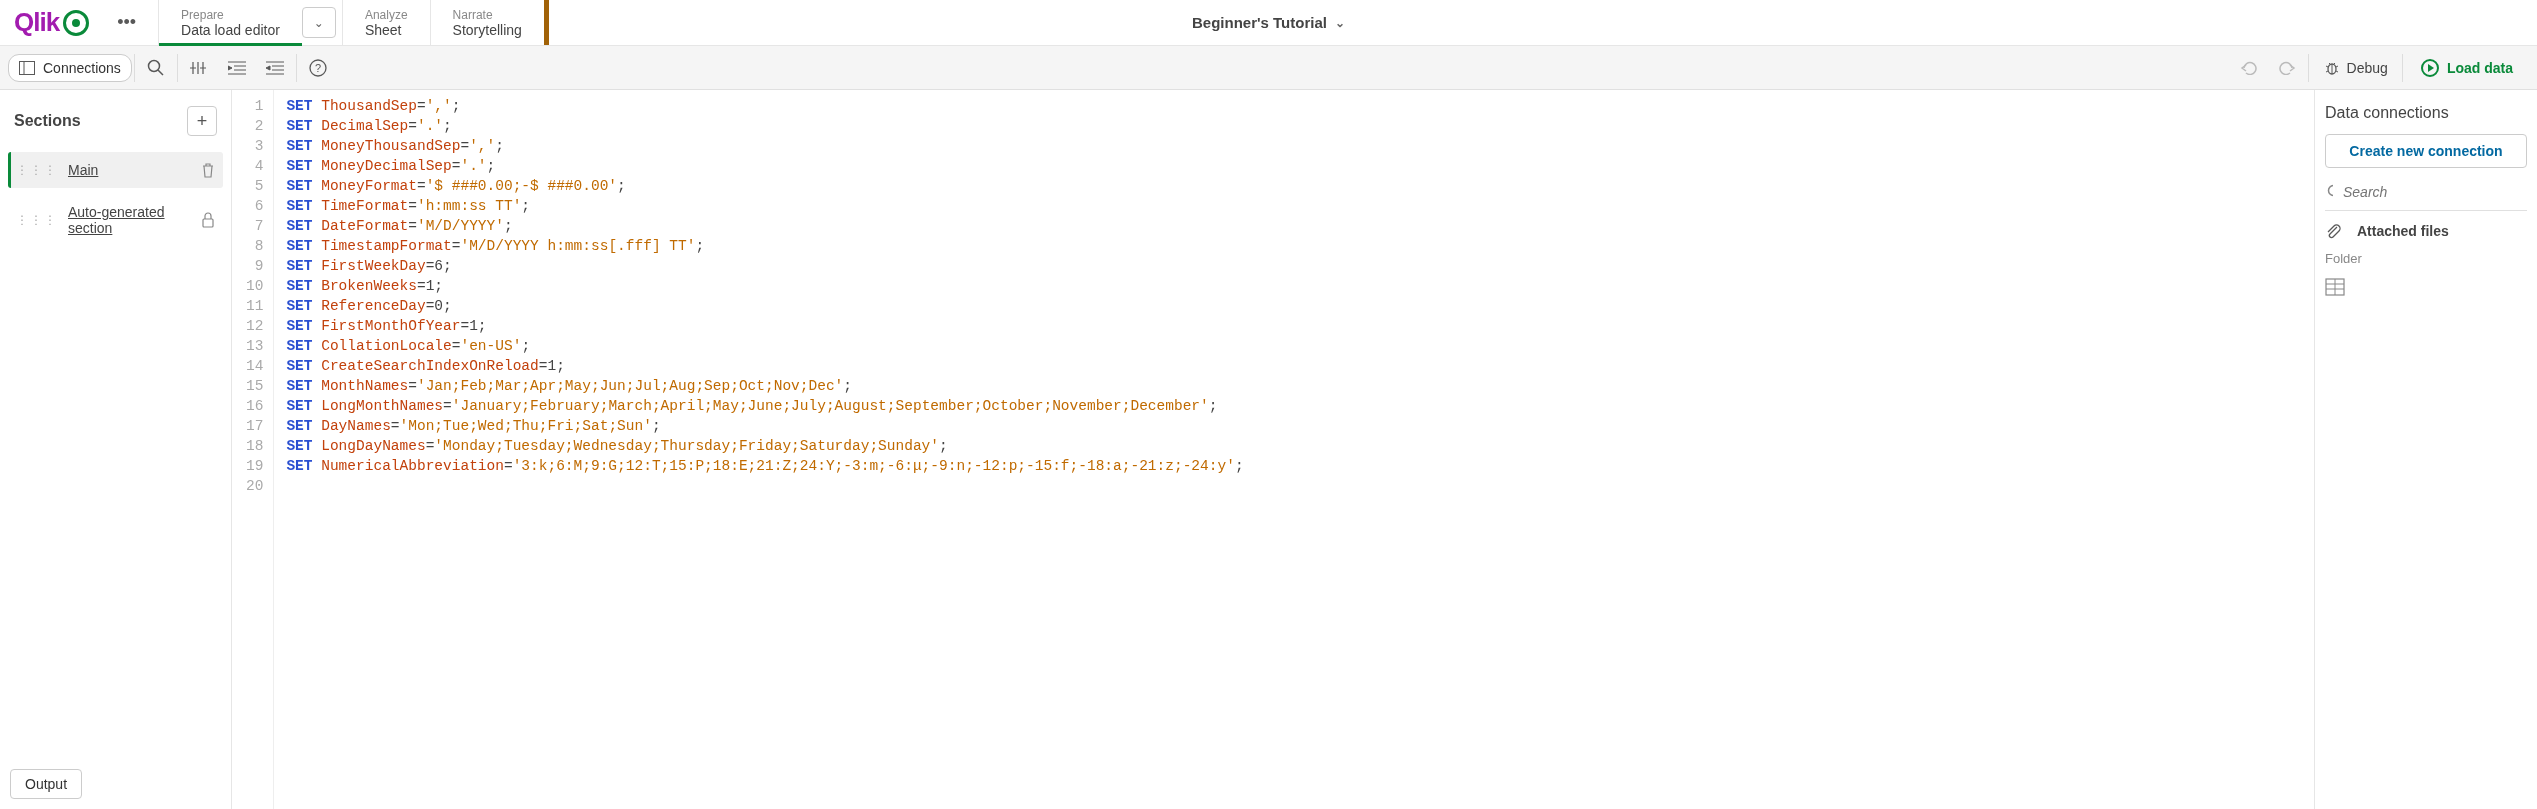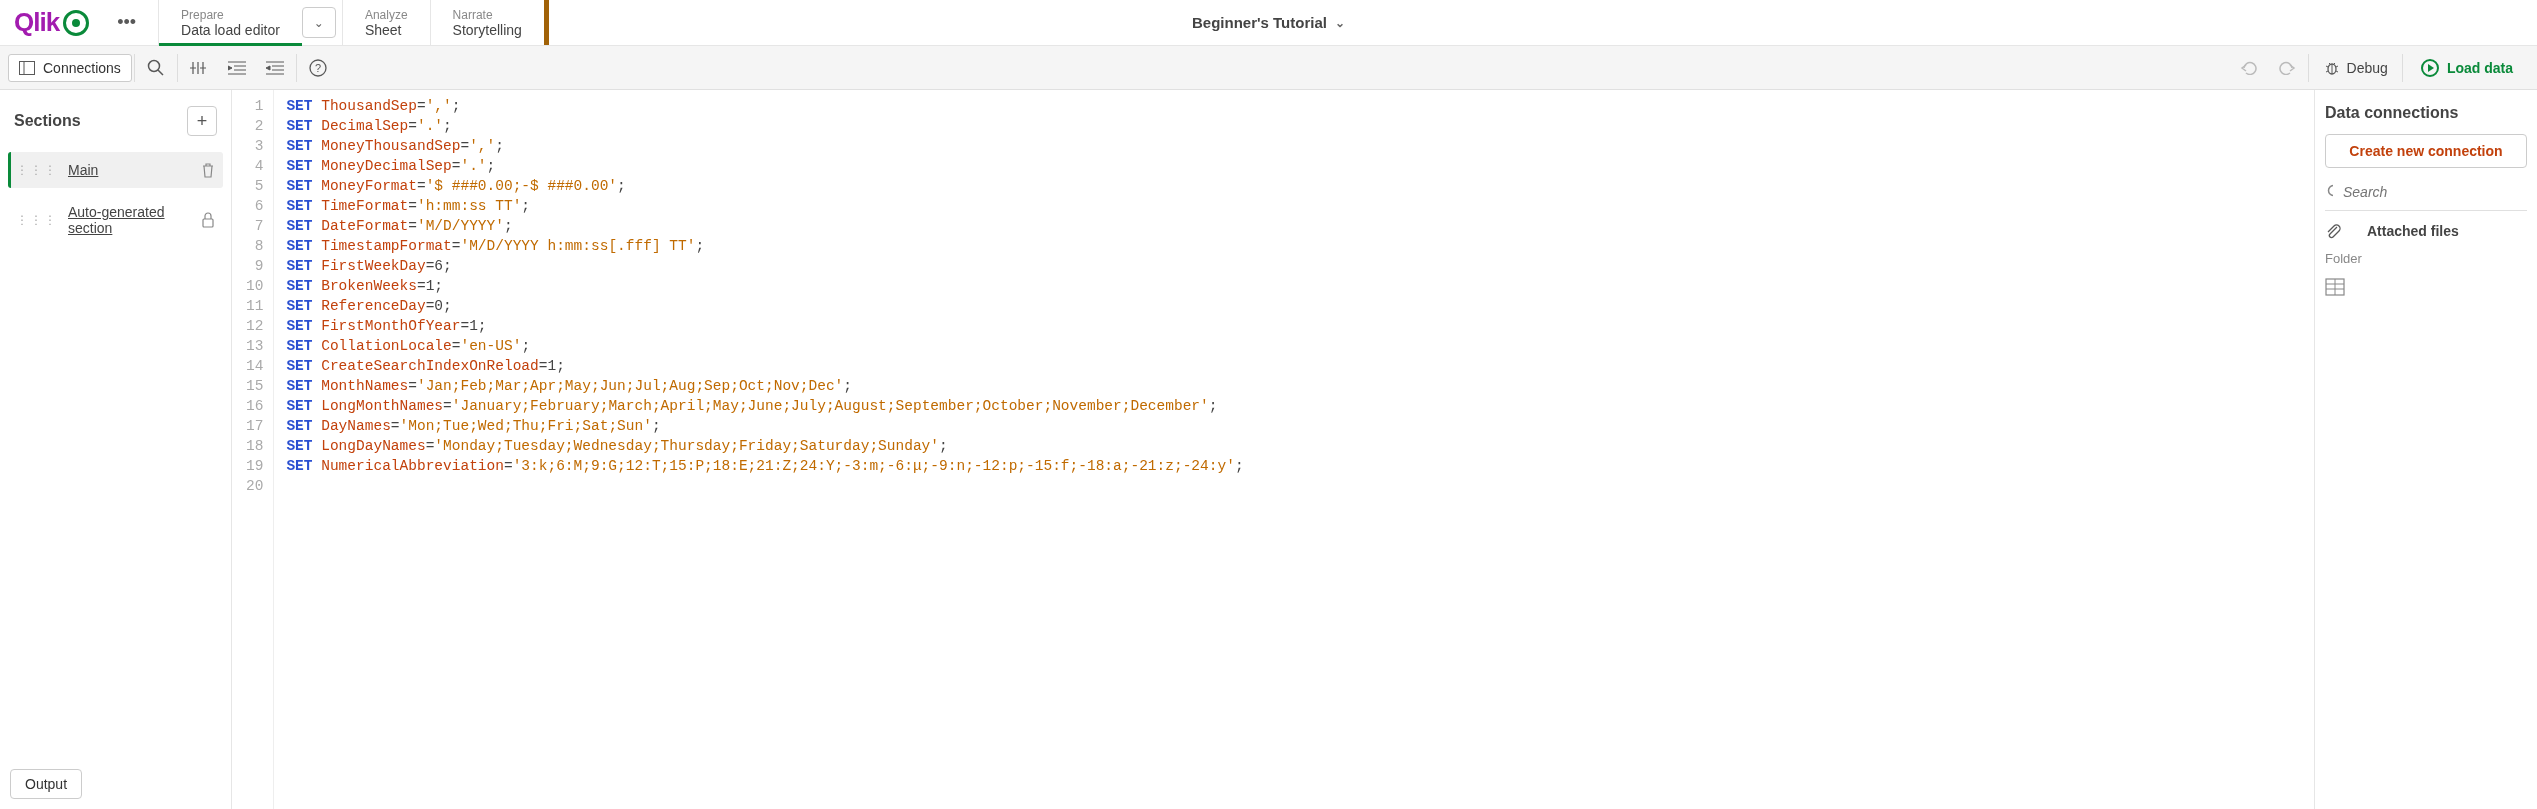--- a/index.html
+++ b/index.html
@@ -19,21 +19,21 @@
   .tab-sub { font-size: 12px; color:#888; }
   .tab-main { font-size: 14px; color:#444; }
   .tab.active::after { content:""; position:absolute; left:0; right:0; bottom:-1px; height:3px; background:#0a8a3a; }
   .tab-chevron-box { display:flex; align-items:center; justify-content:center; width:34px; border:1px solid #ccc; border-radius:4px; margin: 7px 6px 7px 0; cursor:pointer; }
   
   .app-title { position:absolute; left:50%; transform:translateX(-50%); display:flex; align-items:center; gap:8px; font-size:15px; font-weight:600; color:#444; cursor:pointer; }
   .chev { font-size:12px; color:#666; }
   
   
   .toolbar { display:flex; align-items:center; height:44px; background:#f5f5f5; border-bottom:1px solid #e0e0e0; padding: 0 8px; }
-  .connections-btn { display:flex; align-items:center; gap:8px; border:1px solid #ccc; background:#fff; border-radius:3px; padding:5px 10px; cursor:pointer; }
+  .connections-btn { display:flex; align-items:center; gap:8px; border:1px solid #ccc; background:#fff; border-radius:11px; padding:5px 10px; cursor:pointer; }
   .tb-icon { width:38px; height:44px; display:flex; align-items:center; justify-content:center; color:#595959; font-size:18px; cursor:pointer; }
   .tb-sep { width:1px; height:28px; background:#ddd; margin: 0 2px; }
   .tb-right { margin-left:auto; display:flex; align-items:center; }
   .tb-icon.disabled { color:#bbb; cursor:default; }
   .debug-btn { display:flex; align-items:center; gap:6px; padding:0 12px; cursor:pointer; color:#444; }
   .loaddata-btn { display:flex; align-items:center; gap:8px; padding:0 16px; cursor:pointer; color:#0a8a3a; font-weight:600; }
   .play-circle { width:18px; height:18px; border:2px solid #0a8a3a; border-radius:50%; display:inline-flex; align-items:center; justify-content:center; }
   .play-circle::before { content:""; border-left:6px solid #0a8a3a; border-top:4px solid transparent; border-bottom:4px solid transparent; margin-left:2px; }
   
   
@@ -56,25 +56,25 @@
   .editor { flex:1; display:flex; font-family: Consolas, "Courier New", monospace; font-size:14.5px; line-height: 20px; border-right:1px solid #e6e6e6; overflow:hidden; }
   .gutter { background:#fff; color:#aaa; text-align:right; padding: 6px 10px 0 14px; border-right:1px solid #eee; user-select:none; }
   .code { padding: 6px 0 0 12px; white-space: pre; }
   .kw { color:#2a4fd1; font-weight:600; }
   .name { color:#c2410c; }
   .str { color:#c06a00; }
   .punct { color:#444; }
   
   
   .dataconn { width:222px; padding: 14px 10px; display:flex; flex-direction:column; gap:12px; }
-  .dataconn-title { font-size:16px; font-weight:700; color:#444; }
-  .new-conn { border:1px solid #ccc; border-radius:4px; padding:8px; text-align:center; cursor:pointer; font-weight:600; color:#c2410c; }
+  .dataconn-title { font-size:16px; font-weight:400; color:#444; }
+  .new-conn { border:1px solid #ccc; border-radius:4px; padding:8px; text-align:center; cursor:pointer; font-weight:600; color:#0369a1; }
   .search-row { display:flex; align-items:center; gap:10px; border-bottom:1px solid #e0e0e0; padding: 4px 2px 10px 2px; }
   .search-row input { border:none; outline:none; font-style:italic; color:#888; flex:1; font-size:14px; }
-  .attached-row { display:flex; align-items:center; gap:26px; font-weight:600; color:#444; }
+  .attached-row { display:flex; align-items:center; gap:16px; font-weight:600; color:#444; }
   .folder-label { color:#888; font-size:13px; }
   .table-icon { color:#888; font-size:18px; }
   
   svg { display:block; }
 </style>
 </head>
 <body>
 
 <div class="header">
   <div class="logo">

